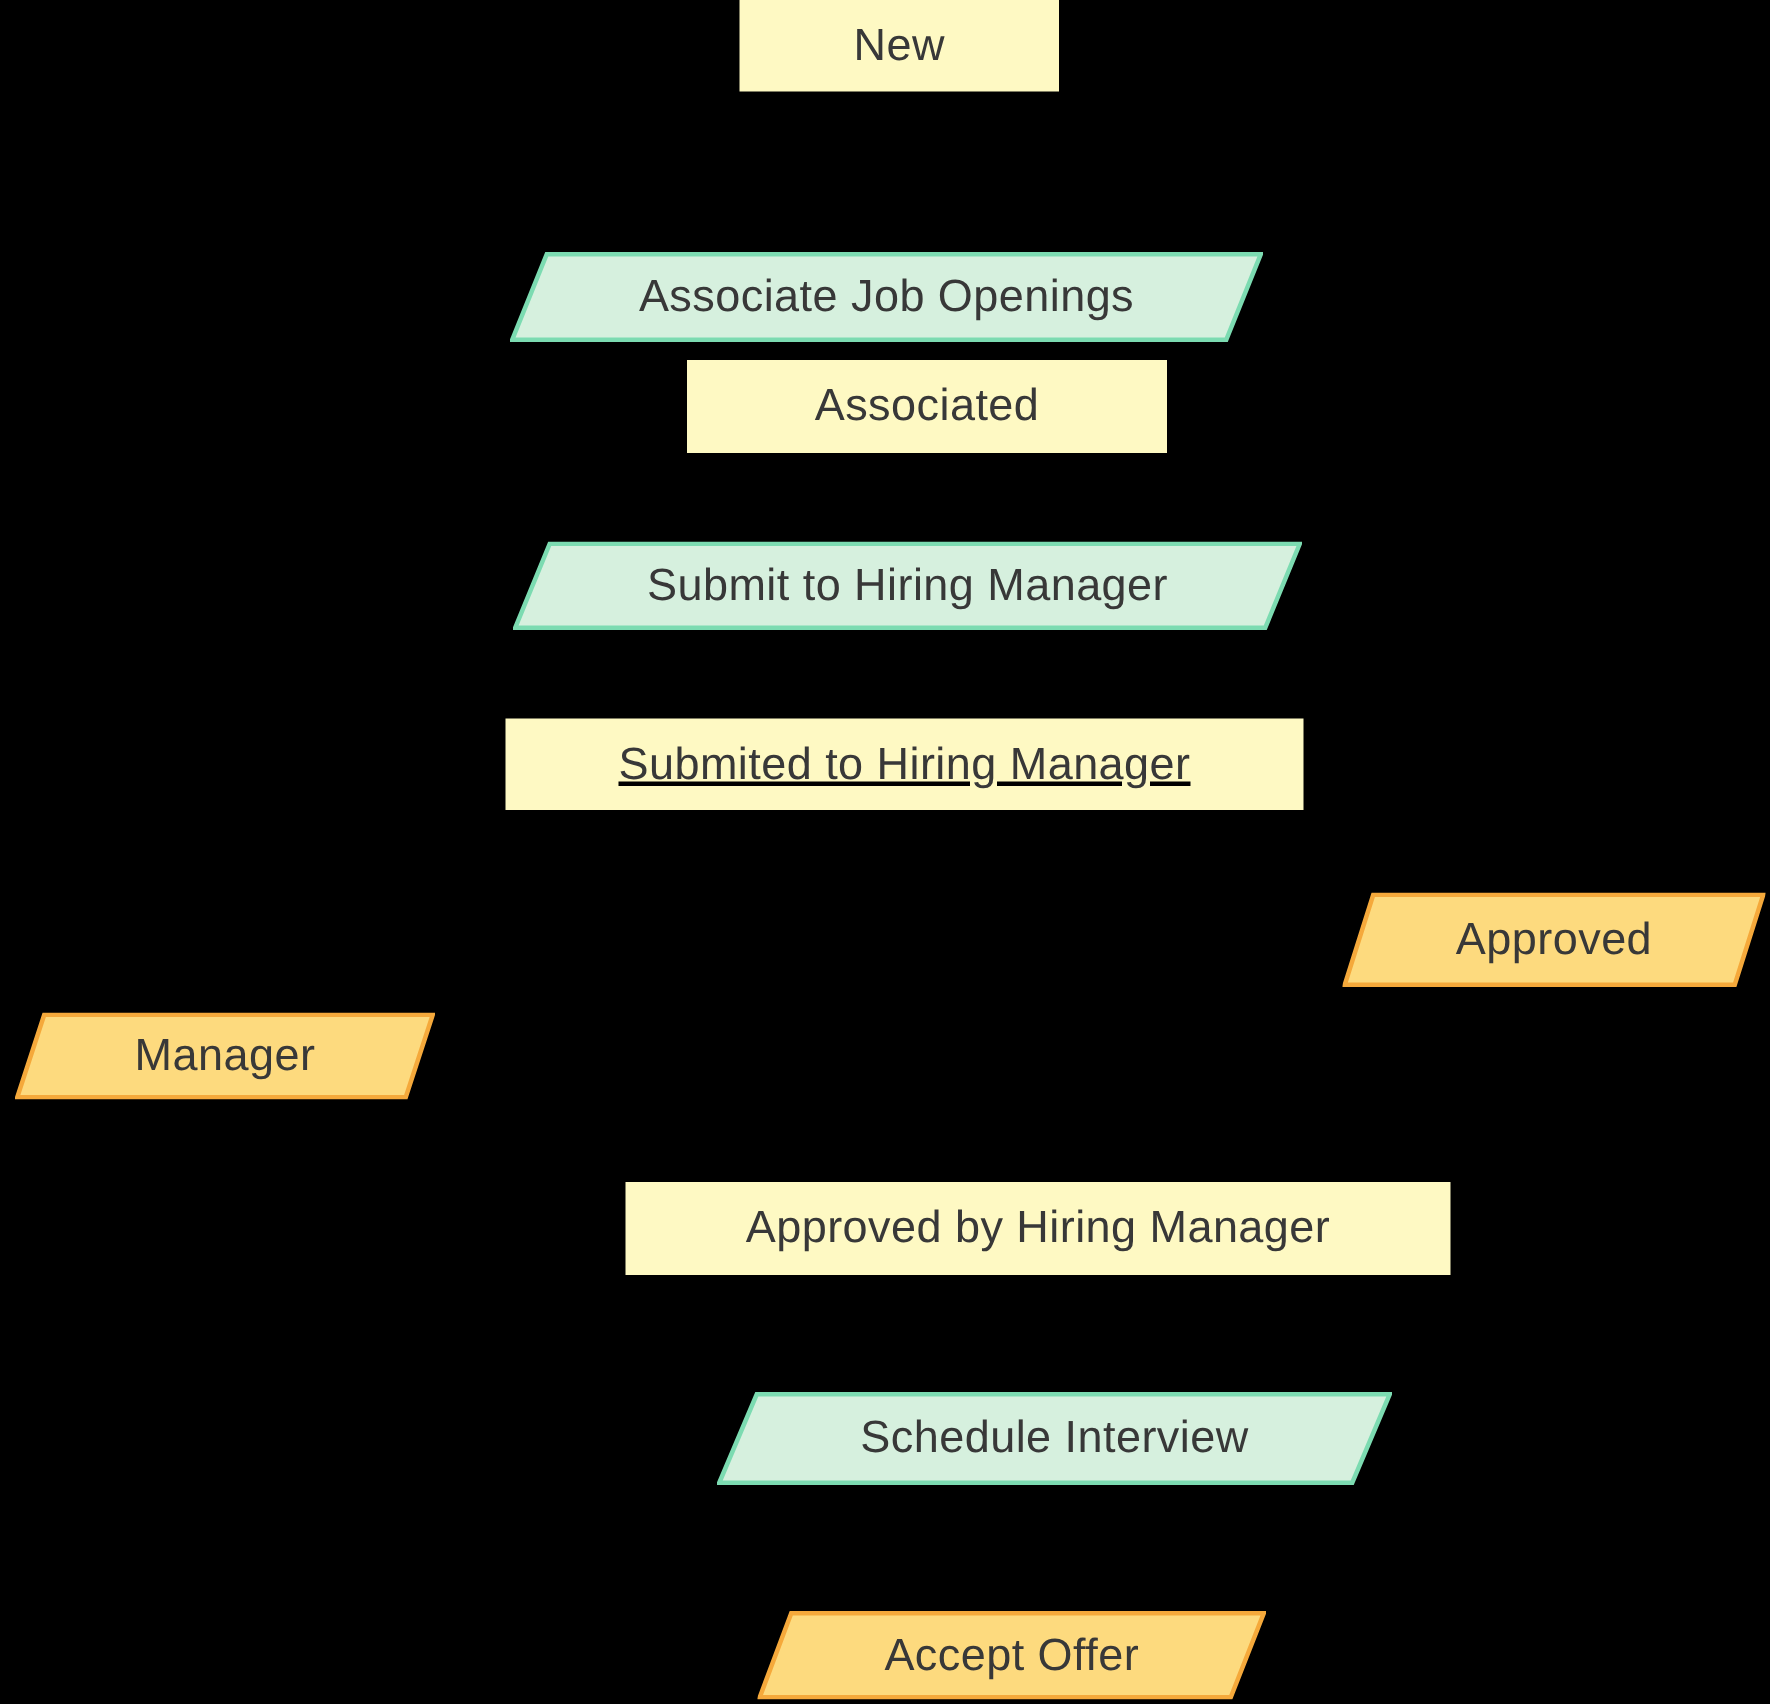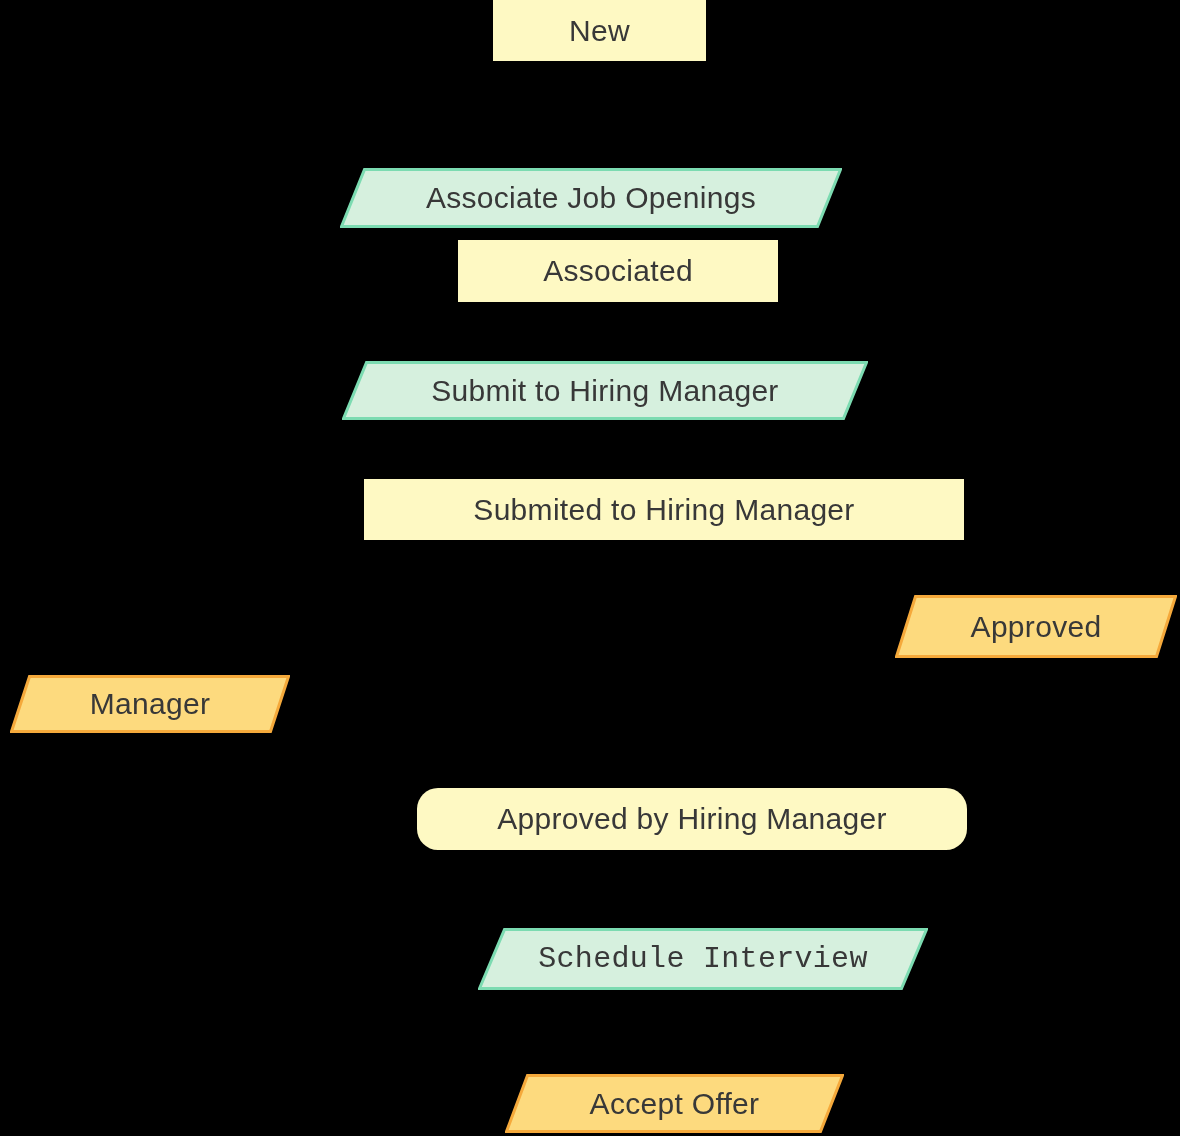--- a/index.html
+++ b/index.html
@@ -57,43 +57,43 @@
     <span class="label">Associated</span>
   </div>
 
   <div class="node para" style="left:342px; top:361px; width:526px; height:59px;">
     <svg viewBox="0 0 526 59">
       <polygon points="24.5,1.5 524.5,1.5 501.5,57.5 1.5,57.5" stroke-width="3" fill="#d6f0de" stroke="#7cdbb1"></polygon>
     </svg>
     <span class="label">Submit to Hiring Manager</span>
   </div>
 
-  <div class="node rect" style="left:364px; top:479px; width:600px; height:61px;">
+  <div class="node rect" style="left:337px; top:479px; width:532px; height:61px;text-decoration:underline;">
     <span class="label">Submited to Hiring Manager</span>
   </div>
 
   <div class="node para" style="left:895px; top:595px; width:282px; height:63px;">
     <svg viewBox="0 0 282 63">
       <polygon points="20.5,1.5 280.5,1.5 261.5,61.5 1.5,61.5" stroke-width="3" fill="#fdda7e" stroke="#f5a93b"></polygon>
     </svg>
     <span class="label">Approved</span>
   </div>
 
   <div class="node para" style="left:10px; top:675px; width:280px; height:58px;">
     <svg viewBox="0 0 280 58">
       <polygon points="19.5,1.5 278.5,1.5 260.5,56.5 1.5,56.5" stroke-width="3" fill="#fdda7e" stroke="#f5a93b"></polygon>
     </svg>
     <span class="label">Manager</span>
   </div>
 
-  <div class="node rect" style="left:417px; top:788px; width:550px; height:62px;border-radius:21px;">
+  <div class="node rect" style="left:417px; top:788px; width:550px; height:62px;">
     <span class="label">Approved by Hiring Manager</span>
   </div>
 
-  <div class="node para" style="left:478px; top:928px; width:450px; height:62px;font-family:Liberation Mono, monospace;">
+  <div class="node para" style="left:478px; top:928px; width:450px; height:62px;">
     <svg viewBox="0 0 450 62">
       <polygon points="26.5,1.5 448.5,1.5 423.5,60.5 1.5,60.5" stroke-width="3" fill="#d6f0de" stroke="#7cdbb1"></polygon>
     </svg>
     <span class="label">Schedule Interview</span>
   </div>
 
   <div class="node para" style="left:505px; top:1074px; width:339px; height:59px;">
     <svg viewBox="0 0 339 59">
       <polygon points="22.5,1.5 337.5,1.5 315.5,57.5 1.5,57.5" stroke-width="3" fill="#fdda7e" stroke="#f5a93b"></polygon>
     </svg>

